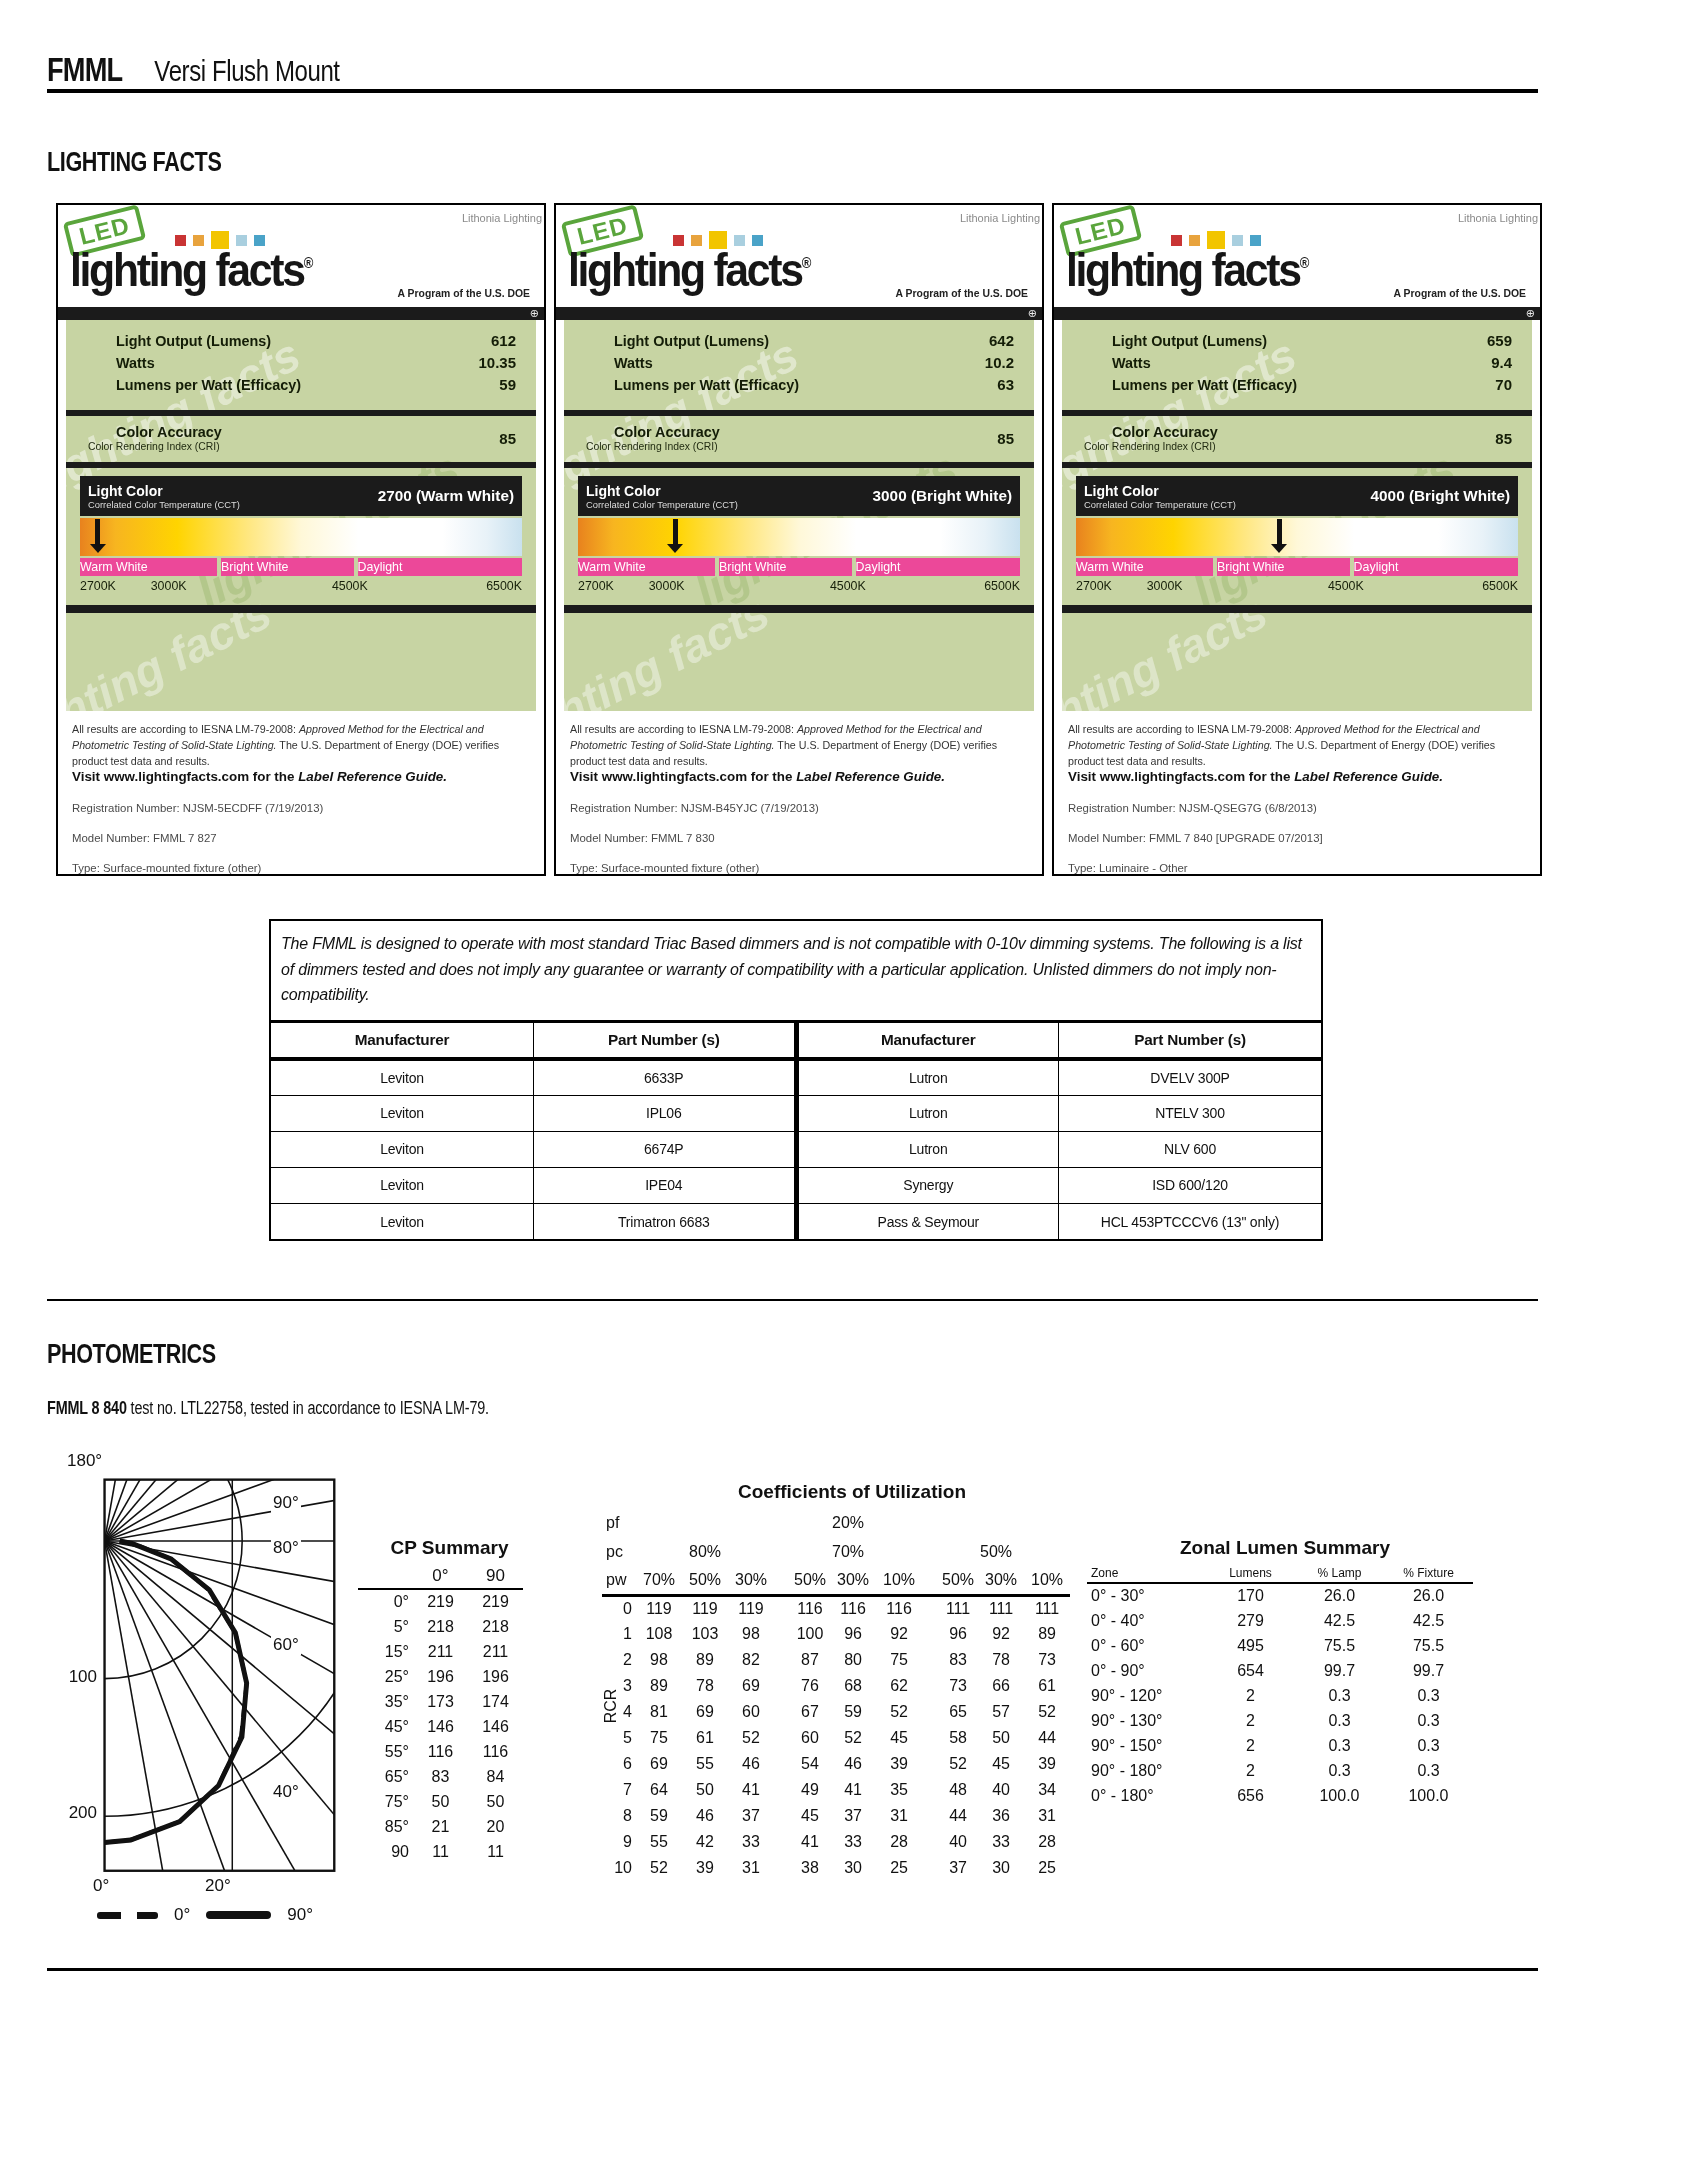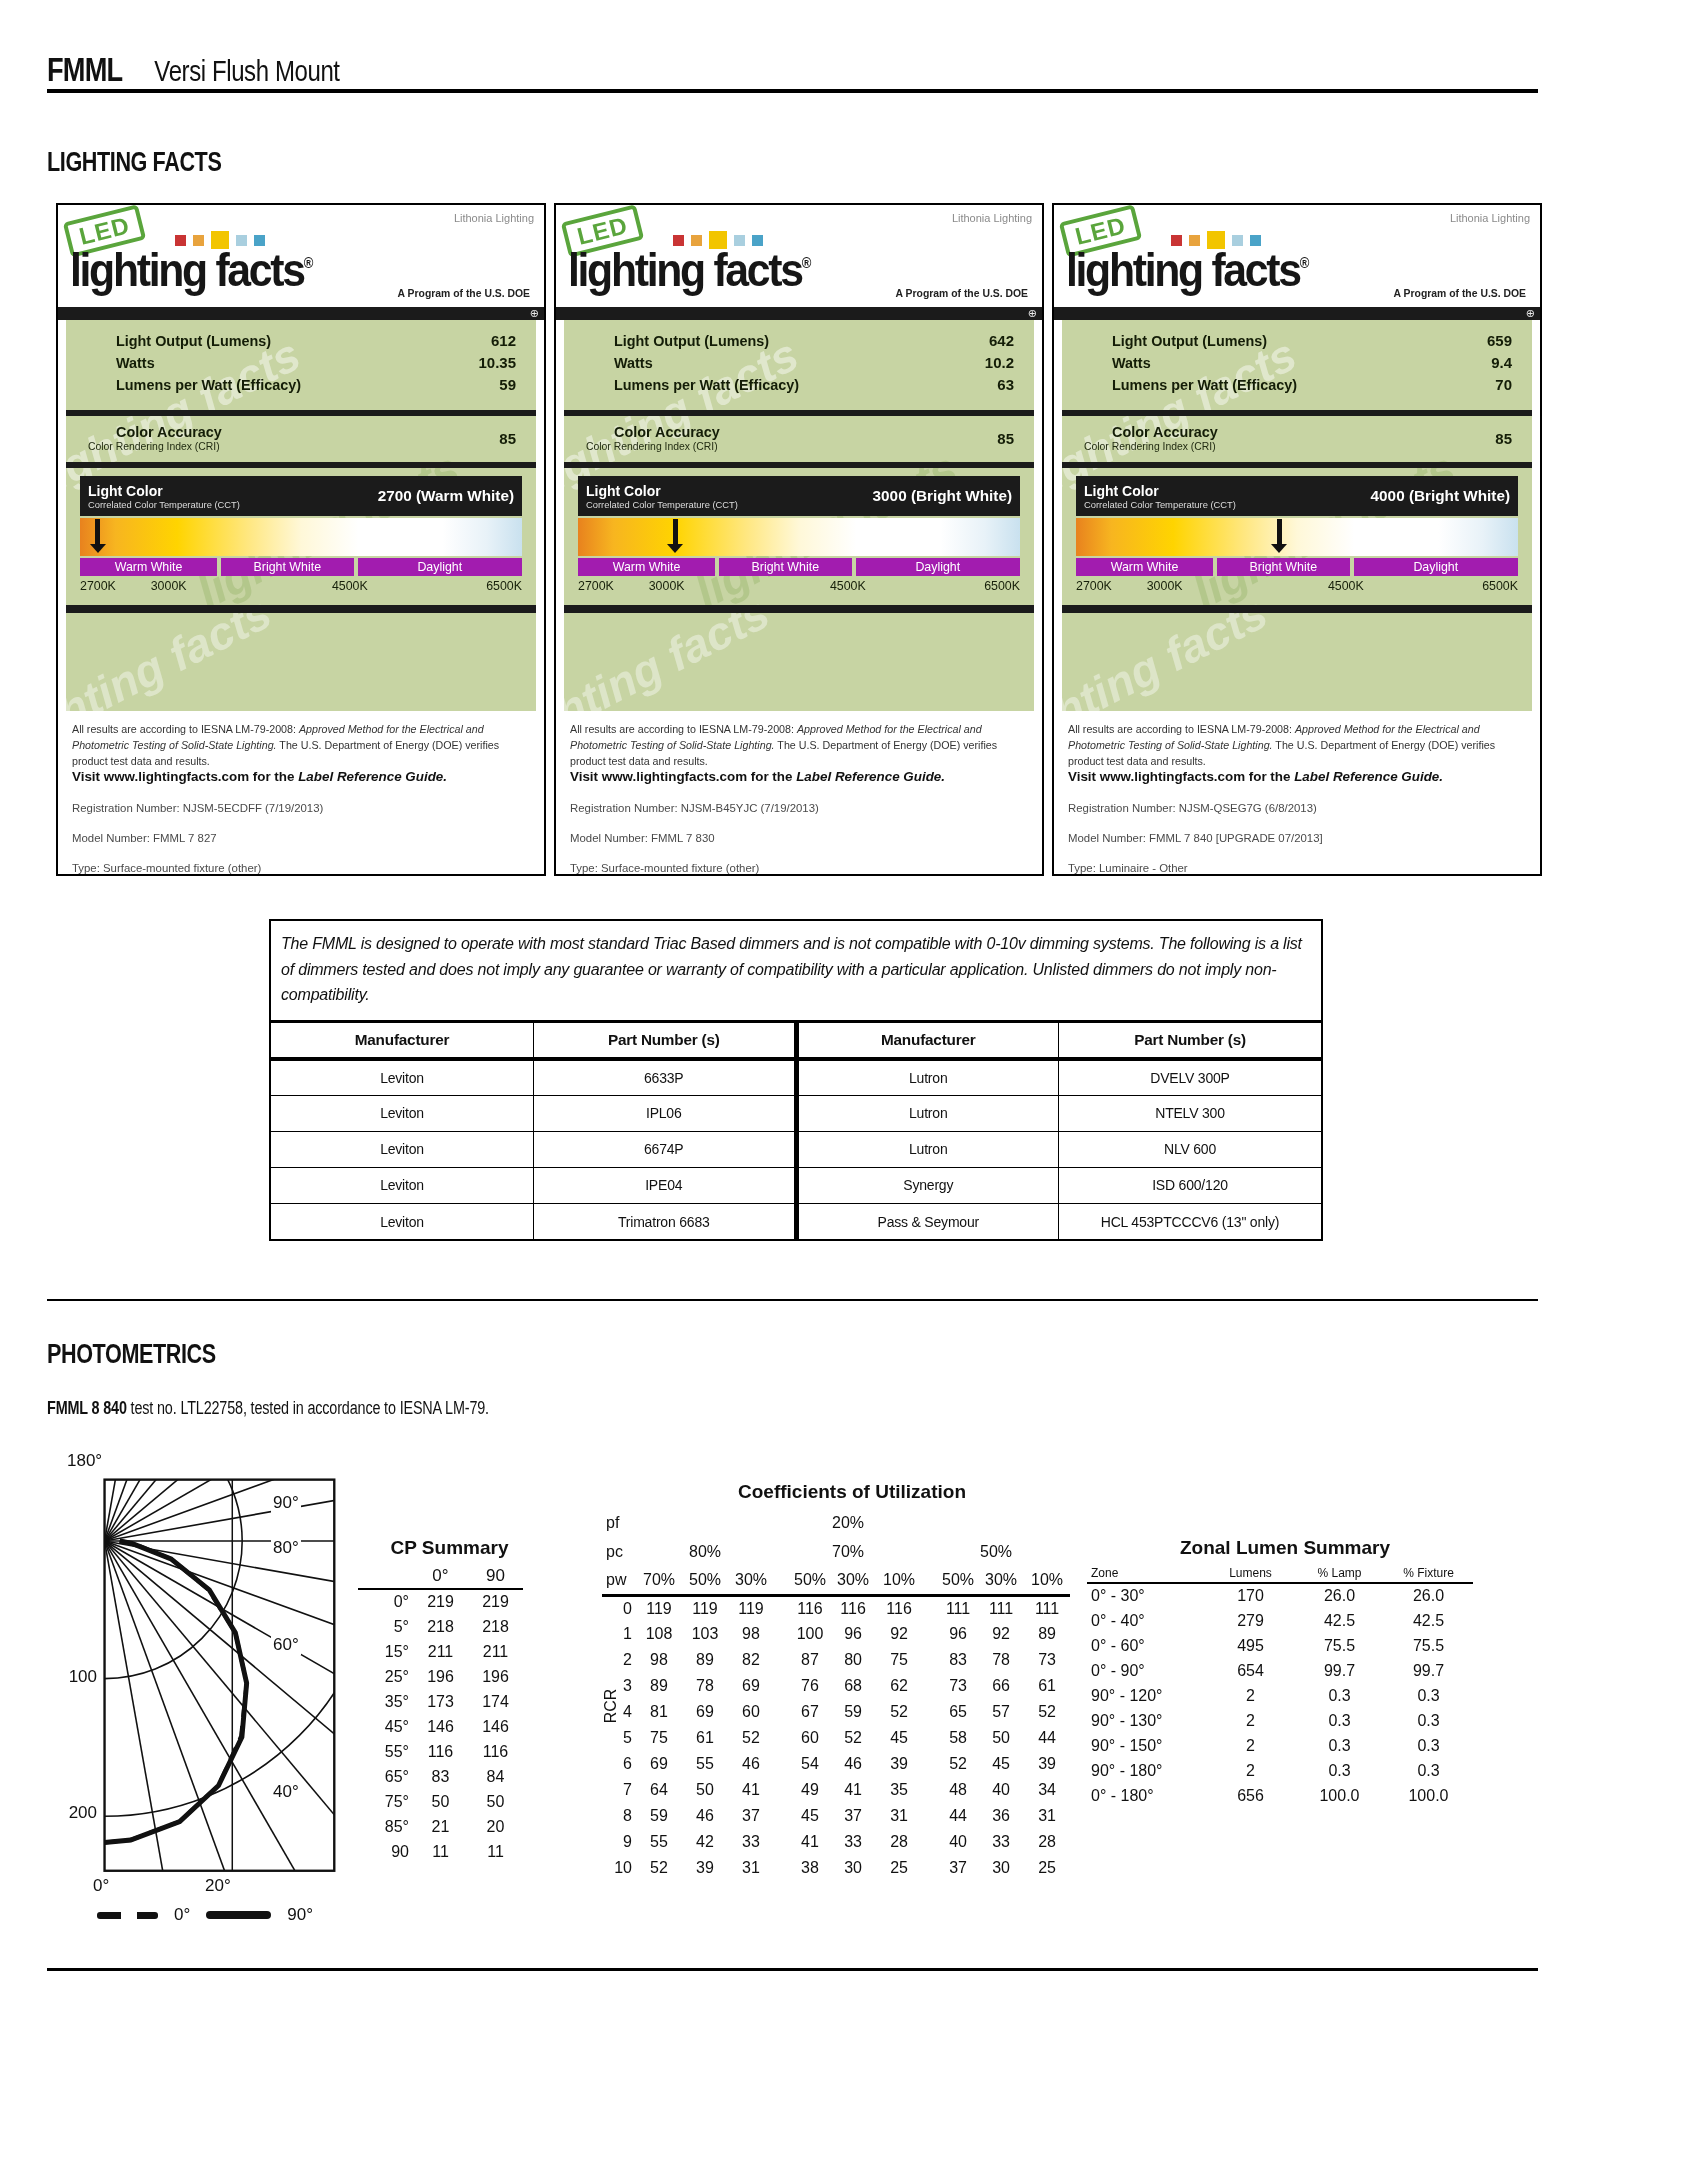--- a/index.html
+++ b/index.html
@@ -19,21 +19,21 @@
   #rule-3 { top:1968px; height:3px; }
 
   .section-title { position:absolute; left:47px; font-size:27px; font-weight:bold; letter-spacing:-0.5px; }
   #lf-title { top:147px; }
   #pm-title { top:1339px; }
 
   
   #labels-row { position:absolute; left:56px; top:203px; display:flex; gap:8px; }
   .lf-label { width:490px; height:673px; border:2px solid #000; background:#fff; position:relative; display:flex; flex-direction:column; }
   .lf-head { position:relative; height:102px; padding:6px 10px 0 10px; }
-  .lf-brand { position:absolute; right:10px; top:7px; font-size:11px; color:#8a8a8a; }
+  .lf-brand { position:absolute; right:2px; top:7px; font-size:11px; color:#8a8a8a; }
   .led-stamp { position:absolute; left:8px; top:8px; font-size:24px; font-weight:bold; color:var(--led-green); border:4px solid var(--led-green); border-radius:5px; padding:0 9px; transform:rotate(-14deg); background:rgba(255,255,255,.7); letter-spacing:1px; }
   .sq-row { position:absolute; left:117px; top:26px; display:flex; align-items:center; gap:7px; }
   .sq { width:11px; height:11px; display:inline-block; }
   .sq:nth-child(3) { width:18px; height:18px; }
   .lf-logo { position:absolute; left:12px; top:38px; font-size:46px; font-weight:bold; letter-spacing:-2.5px; color:#161616; transform:scaleX(.93); transform-origin:0 0; white-space:nowrap; }
   .lf-logo sup { font-size:14px; letter-spacing:0; vertical-align:18px; }
   .lf-sub { position:absolute; right:14px; top:83px; font-size:10.4px; font-weight:bold; color:#222; }
   .lf-bar-top { height:13px; background:#1b1b1b; position:relative; }
   .lf-bar-top .globe { position:absolute; right:5px; top:0; font-size:11px; line-height:13px; color:#e8e8e8; }
   .lf-green { background:var(--lf-green); flex:1; position:relative; overflow:hidden; padding:8px 0 0 0; margin:0 8px; }
@@ -53,21 +53,21 @@
   .lf-color { margin:8px 14px 0 14px; }
   .lc-head { background:#1b1b1b; color:#fff; display:flex; justify-content:space-between; align-items:center; padding:4px 8px; height:40px; }
   .lc-title { font-size:14px; font-weight:bold; }
   .lc-sub { font-size:9.4px; color:#ddd; }
   .lc-cct { font-size:15.3px; font-weight:bold; }
   .lc-grad { height:38px; margin-top:2px; position:relative; background:linear-gradient(90deg,#e8821e 0%,#f7b520 8%,#ffd400 22%,#ffe780 38%,#fff8d8 50%,#ffffff 63%,#ffffff 82%,#e8f2f8 92%,#c9e1ef 100%); }
   .lc-arrow { position:absolute; top:1px; bottom:3px; width:16px; margin-left:-8px; }
   .lc-arrow .stem { position:absolute; left:5.4px; top:0; bottom:8px; width:5px; background:#111; }
   .lc-arrow .tip { position:absolute; left:0; bottom:0; width:0; height:0; border-left:8px solid transparent; border-right:8px solid transparent; border-top:9px solid #111; }
   .lc-segs { display:flex; gap:4px; margin-top:2px; }
-  .lc-segs span { background:#a21caf; color:#fff; font-size:12.4px; text-align:center; padding:2px 0; }
+  .lc-segs span { background:#ec4899; color:#fff; font-size:12.4px; padding:2px 0; }
   .lc-segs span:nth-child(1){ flex:0 0 31%; }
   .lc-segs span:nth-child(2){ flex:0 0 30%; }
   .lc-segs span:nth-child(3){ flex:1; }
   .lc-scale { position:relative; height:22px; margin-top:3px; font-size:12.4px; color:#17200a; }
   .lc-scale .t0 { position:absolute; left:0; }
   .lc-scale .t1 { position:absolute; left:16%; }
   .lc-scale .t2 { position:absolute; left:57%; }
   .lc-scale .t3 { position:absolute; right:0; }
   .lf-bar-bot { height:8px; background:#1b1b1b; margin-top:4px; }
   .lf-foot { padding:10px 14px 0 14px; background:#fff; }

